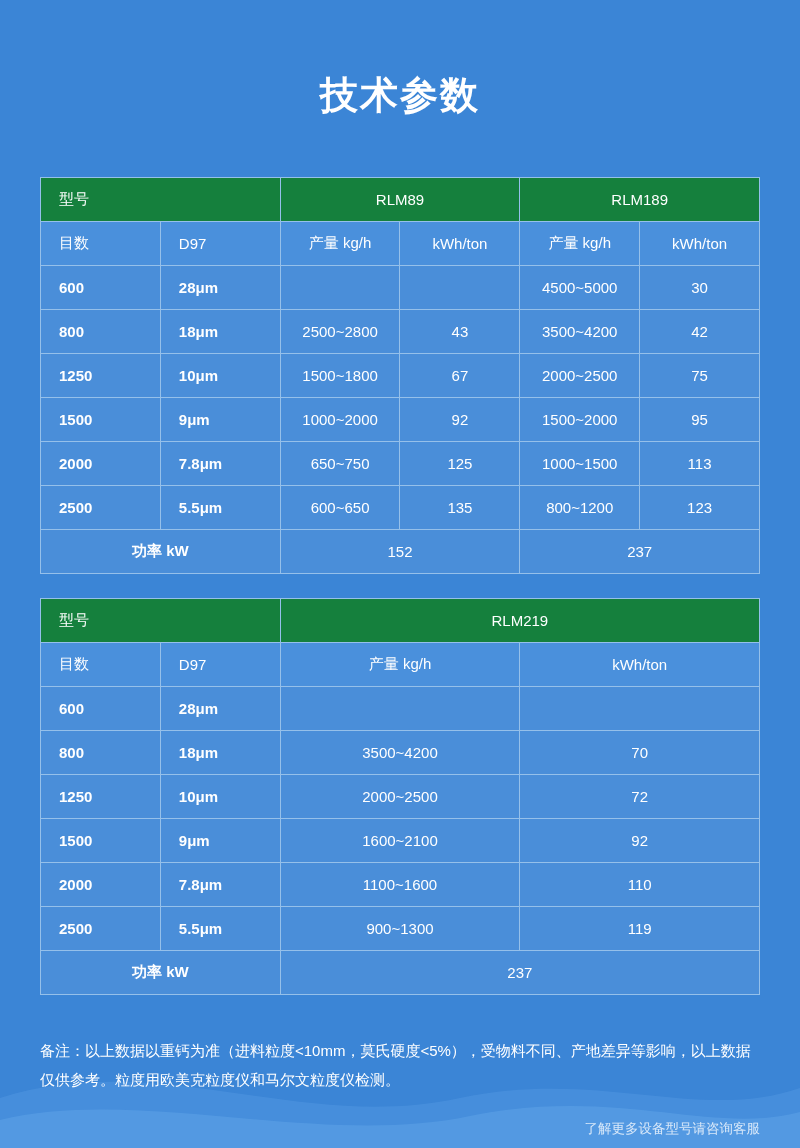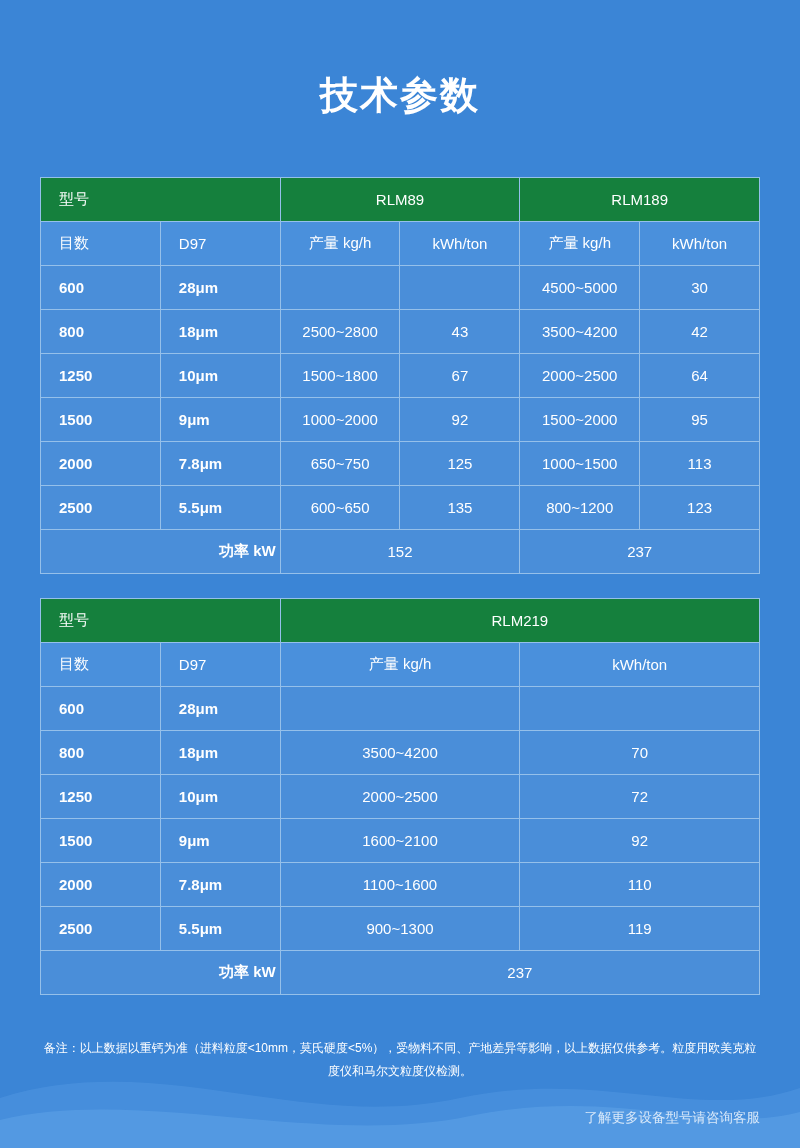--- a/index.html
+++ b/index.html
@@ -80,29 +80,28 @@
     font-weight: bold;
     text-align: left;
     padding-left: 18px;
   }
   .power-row td {
     background: #4a8ed9;
     height: 46px;
   }
   .power-row td.plabel {
     font-weight: bold;
-    text-align: right;
+    text-align: center;
   }
   .note {
     width: 720px;
-    font-size: 12px;
+    font-size: 15px;
     line-height: 1.9;
     padding-top: 18px;
     color: #ffffff;
-    text-align: center;
   }
   .footer-note {
     width: 720px;
     text-align: right;
     font-size: 13.5px;
     color: #d8e8f9;
     padding-top: 26px;
   }
 </style>
 </head>
@@ -151,21 +150,21 @@
         <td>43</td>
         <td>3500~4200</td>
         <td>42</td>
       </tr>
       <tr>
         <td class="c1">1250</td>
         <td class="c2">10μm</td>
         <td>1500~1800</td>
         <td>67</td>
         <td>2000~2500</td>
-        <td>64</td>
+        <td>75</td>
       </tr>
       <tr>
         <td class="c1">1500</td>
         <td class="c2">9μm</td>
         <td>1000~2000</td>
         <td>92</td>
         <td>1500~2000</td>
         <td>95</td>
       </tr>
       <tr>

